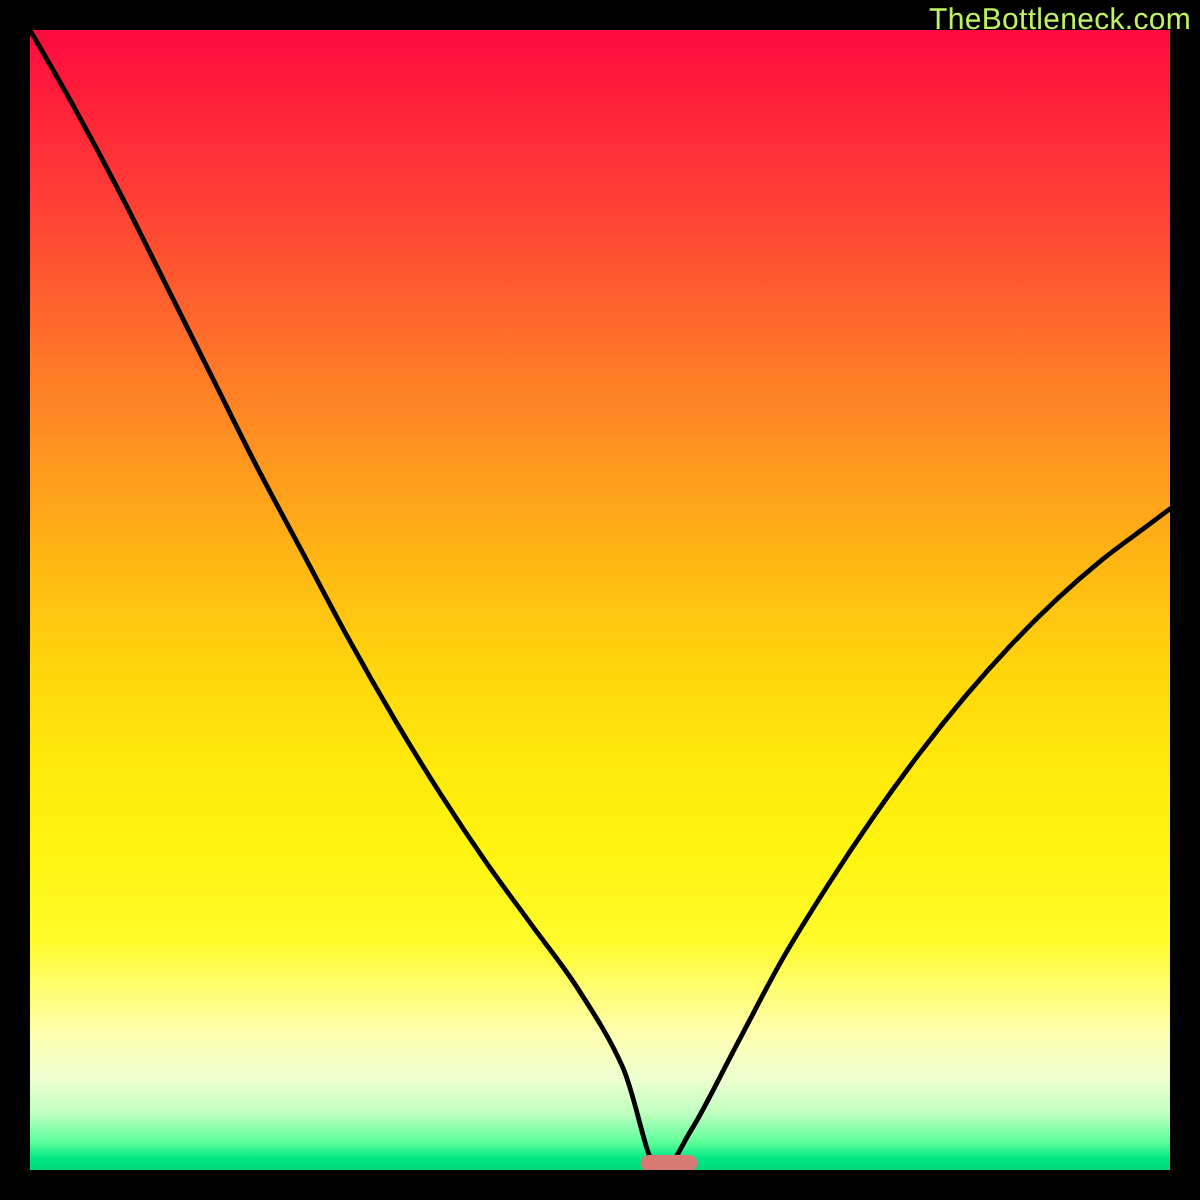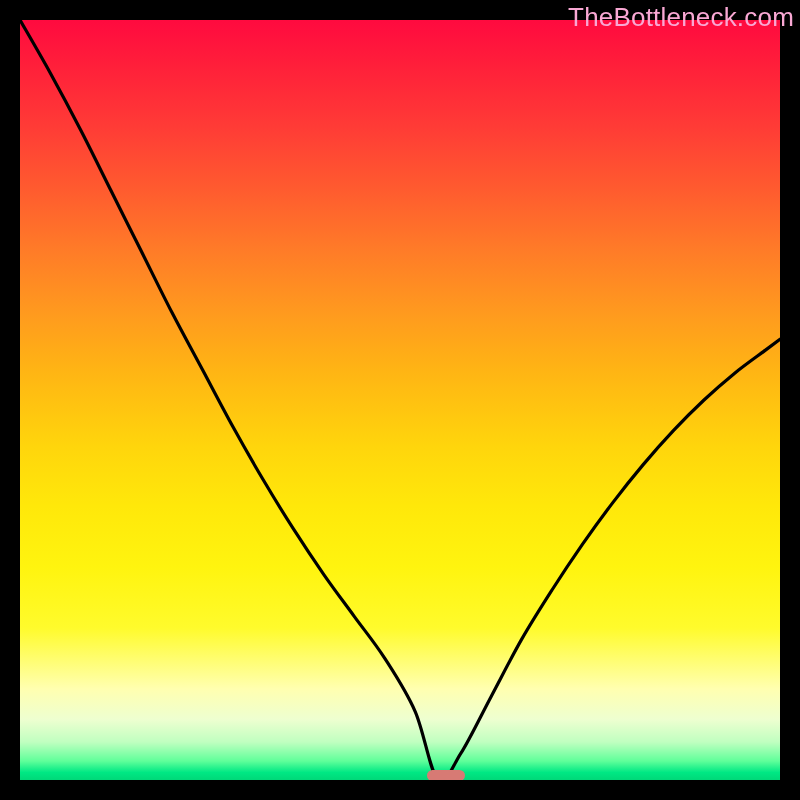--- a/index.html
+++ b/index.html
@@ -64,22 +64,22 @@
     position: absolute;
     height: 11px;
     background: #d77a74;
     border-radius: 6px;
     bottom: -1px;
   }
   .watermark {
     position: absolute;
     top: 2px;
     right: 6px;
-    color: #f9a8d4;
-    font-size: 26px;
+    color: #bef264;
+    font-size: 20px;
     letter-spacing: 0.2px;
     font-family: Arial, Helvetica, sans-serif;
   }
 </style>
 </head>
 <body>
 
 <div class="frame">
 
   <div class="plot-area">

